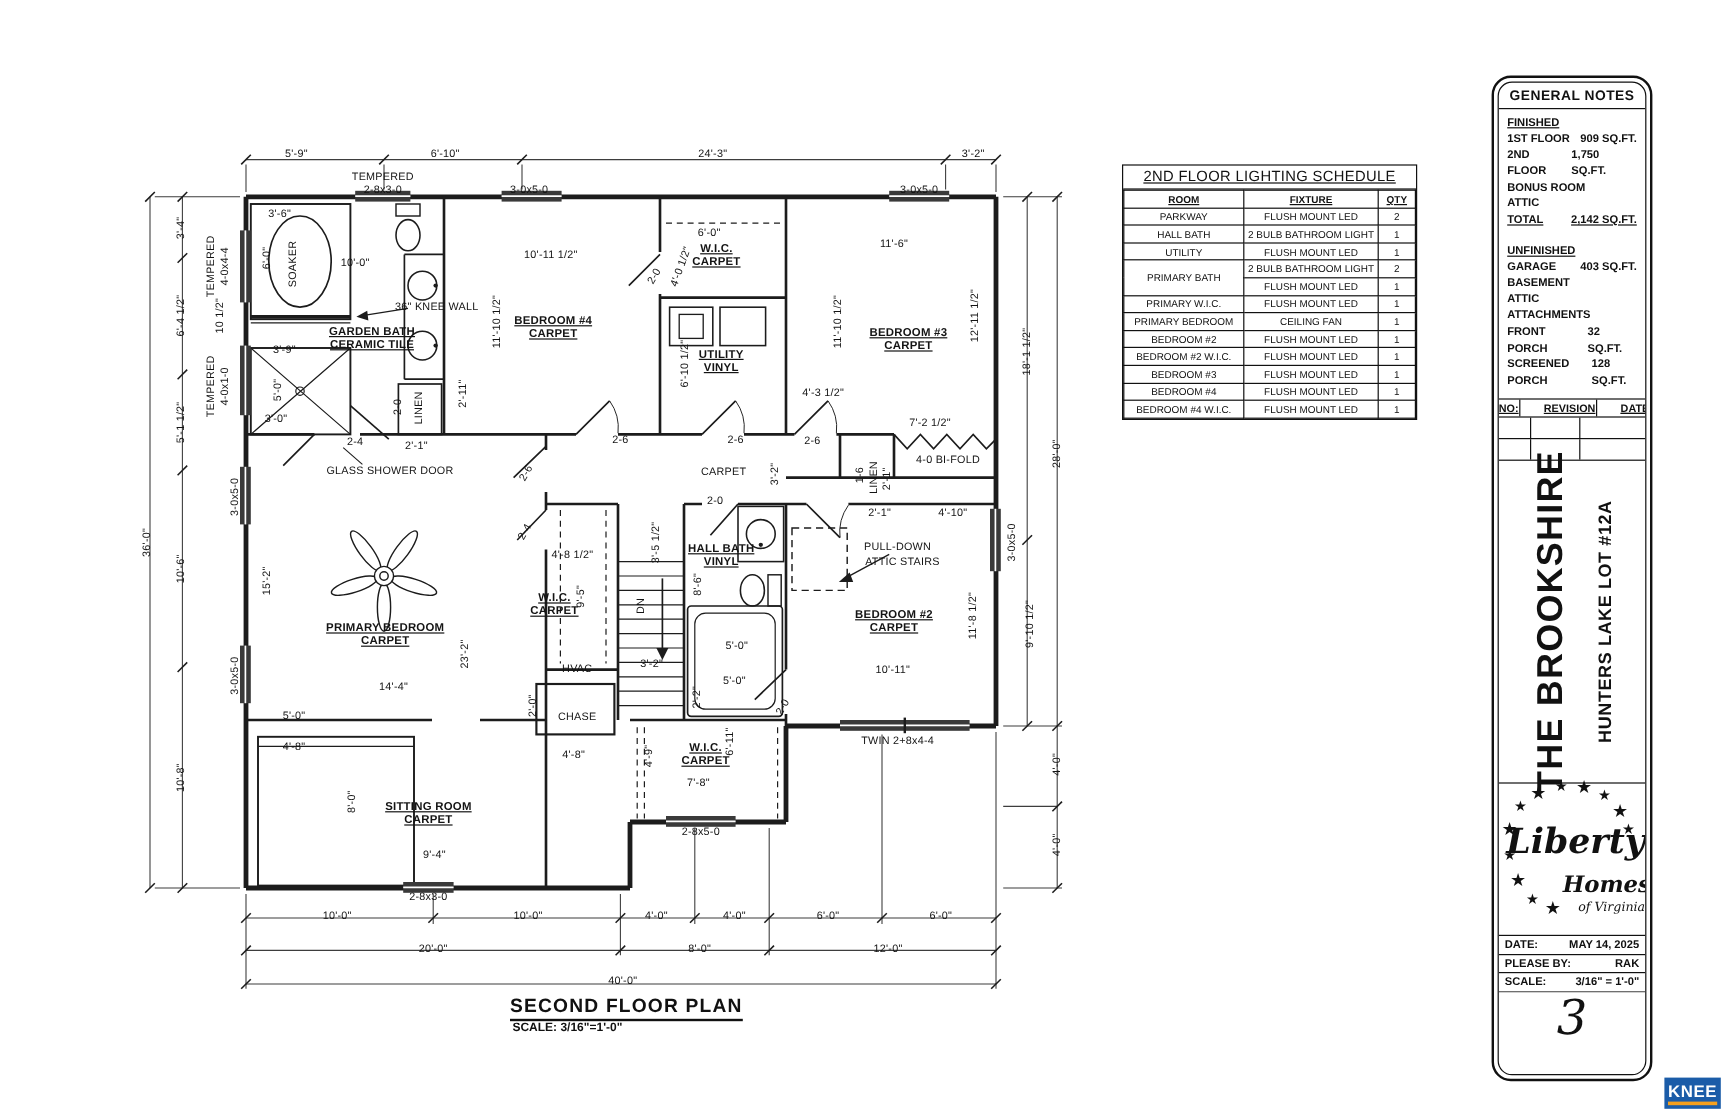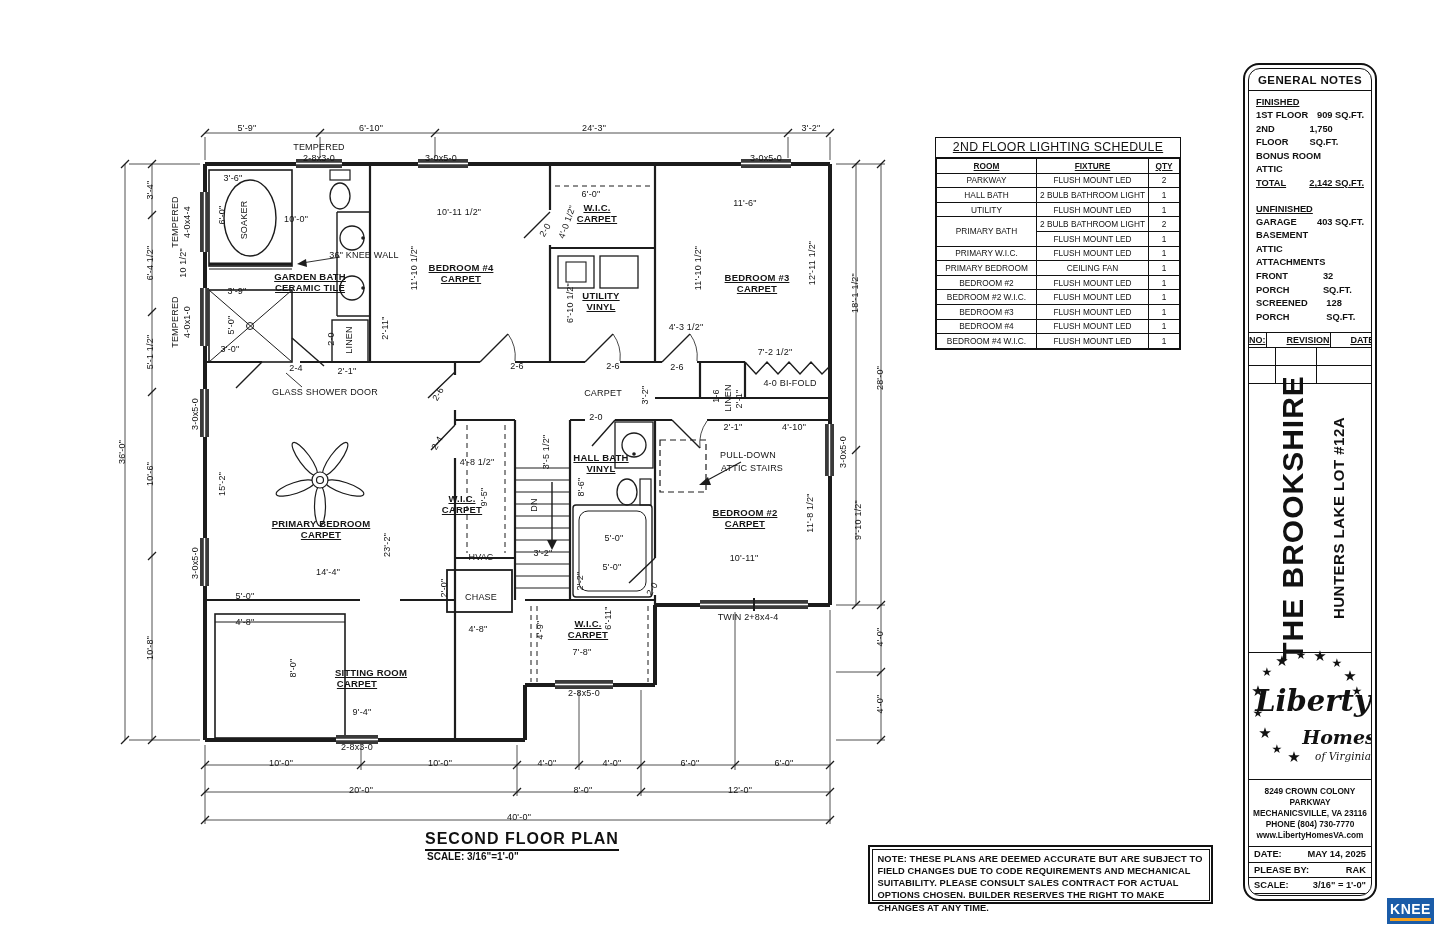--- a/index.html
+++ b/index.html
@@ -370,21 +370,21 @@
       <span class="plbl und" style="left: 745px; top: 524px; transform: translate(-50%, -50%);">CARPET</span>
       <span class="plbl" style="left: 810px; top: 513px; transform: translate(-50%, -50%) rotate(-90deg);">11'-8 1/2"</span>
       <span class="plbl" style="left: 744px; top: 558px; transform: translate(-50%, -50%);">10'-11"</span>
       <span class="plbl" style="left: 444px; top: 588px; transform: translate(-50%, -50%) rotate(-90deg);">2'-0"</span>
       <span class="plbl" style="left: 481px; top: 557px; transform: translate(-50%, -50%);">HVAC</span>
       <span class="plbl" style="left: 481px; top: 597px; transform: translate(-50%, -50%);">CHASE</span>
       <span class="plbl" style="left: 245px; top: 596px; transform: translate(-50%, -50%);">5'-0"</span>
       <span class="plbl" style="left: 245px; top: 622px; transform: translate(-50%, -50%);">4'-8"</span>
       <span class="plbl" style="left: 478px; top: 629px; transform: translate(-50%, -50%);">4'-8"</span>
       <span class="plbl" style="left: 293px; top: 668px; transform: translate(-50%, -50%) rotate(-90deg);">8'-0"</span>
-      <span class="plbl und" style="left: 357px; top: 673px; transform: translate(-50%, -50%); margin-left: 14px;">SITTING ROOM</span>
+      <span class="plbl und" style="left: 357px; top: 673px; transform: translate(-50%, -50%);">SITTING ROOM</span>
       <span class="plbl und" style="left: 357px; top: 684px; transform: translate(-50%, -50%);">CARPET</span>
       <span class="plbl" style="left: 362px; top: 712px; transform: translate(-50%, -50%);">9'-4"</span>
       <span class="plbl" style="left: 540px; top: 630px; transform: translate(-50%, -50%) rotate(-90deg);">4'-9"</span>
       <span class="plbl und" style="left: 588px; top: 624px; transform: translate(-50%, -50%);">W.I.C.</span>
       <span class="plbl und" style="left: 588px; top: 635px; transform: translate(-50%, -50%);">CARPET</span>
       <span class="plbl" style="left: 608px; top: 618px; transform: translate(-50%, -50%) rotate(-90deg);">6'-11"</span>
       <span class="plbl" style="left: 582px; top: 652px; transform: translate(-50%, -50%);">7'-8"</span>
       <span class="plbl" style="left: 652px; top: 589px; transform: translate(-50%, -50%) rotate(-60deg);">2-0</span>
     </div>
 
@@ -460,23 +460,20 @@
           </tr>
           <tr>
             <td class="c-room">BEDROOM #4 W.I.C.</td>
             <td>FLUSH MOUNT LED</td>
             <td class="c-qty">1</td>
           </tr>
         </tbody>
     </table>
   </div>
 
-  <div class="notebox">
-    <div class="notebox-in">NOTE: THESE PLANS ARE DEEMED ACCURATE BUT ARE SUBJECT TO FIELD CHANGES DUE TO CODE REQUIREMENTS AND MECHANICAL SUITABILITY. PLEASE CONSULT SALES CONTRACT FOR ACTUAL OPTIONS CHOSEN. BUILDER RESERVES THE RIGHT TO MAKE CHANGES AT ANY TIME.</div>
-  </div>
 
   <div class="panel">
     <div class="panel-in">
       <div class="gn-title">GENERAL NOTES</div>
       <div class="gn-body">
         <div class="gn-head">FINISHED</div>
         <div>
             <div class="gn-row">
             <span>1ST FLOOR</span>
               <span>909 SQ.FT.</span>
@@ -560,26 +557,20 @@
         <span class="star" style="left:88px;top:10px;font-size:12px">★</span>
         <span class="star" style="left:101px;top:23px;font-size:15px">★</span>
         <span class="star" style="left:108px;top:38px;font-size:12px">★</span>
         <span class="star" style="left:28px;top:96px;font-size:12px">★</span>
         <span class="star" style="left:45px;top:104px;font-size:15px">★</span>
         <span class="logo-liberty">Liberty</span>
         <span class="logo-homes">Homes</span>
         <span class="logo-tag">of Virginia</span>
       </div>
 
-      <div class="addr">
-        <div>8249 CROWN COLONY PARKWAY</div>
-        <div>MECHANICSVILLE, VA 23116</div>
-        <div>PHONE (804) 730-7770</div>
-        <div>www.LibertyHomesVA.com</div>
-      </div>
 
       <div class="drow">
         <span>DATE:</span>
         <span>MAY 14, 2025</span>
       </div>
       <div class="drow">
         <span>PLEASE BY:</span>
         <span>RAK</span>
       </div>
       <div class="drow">

